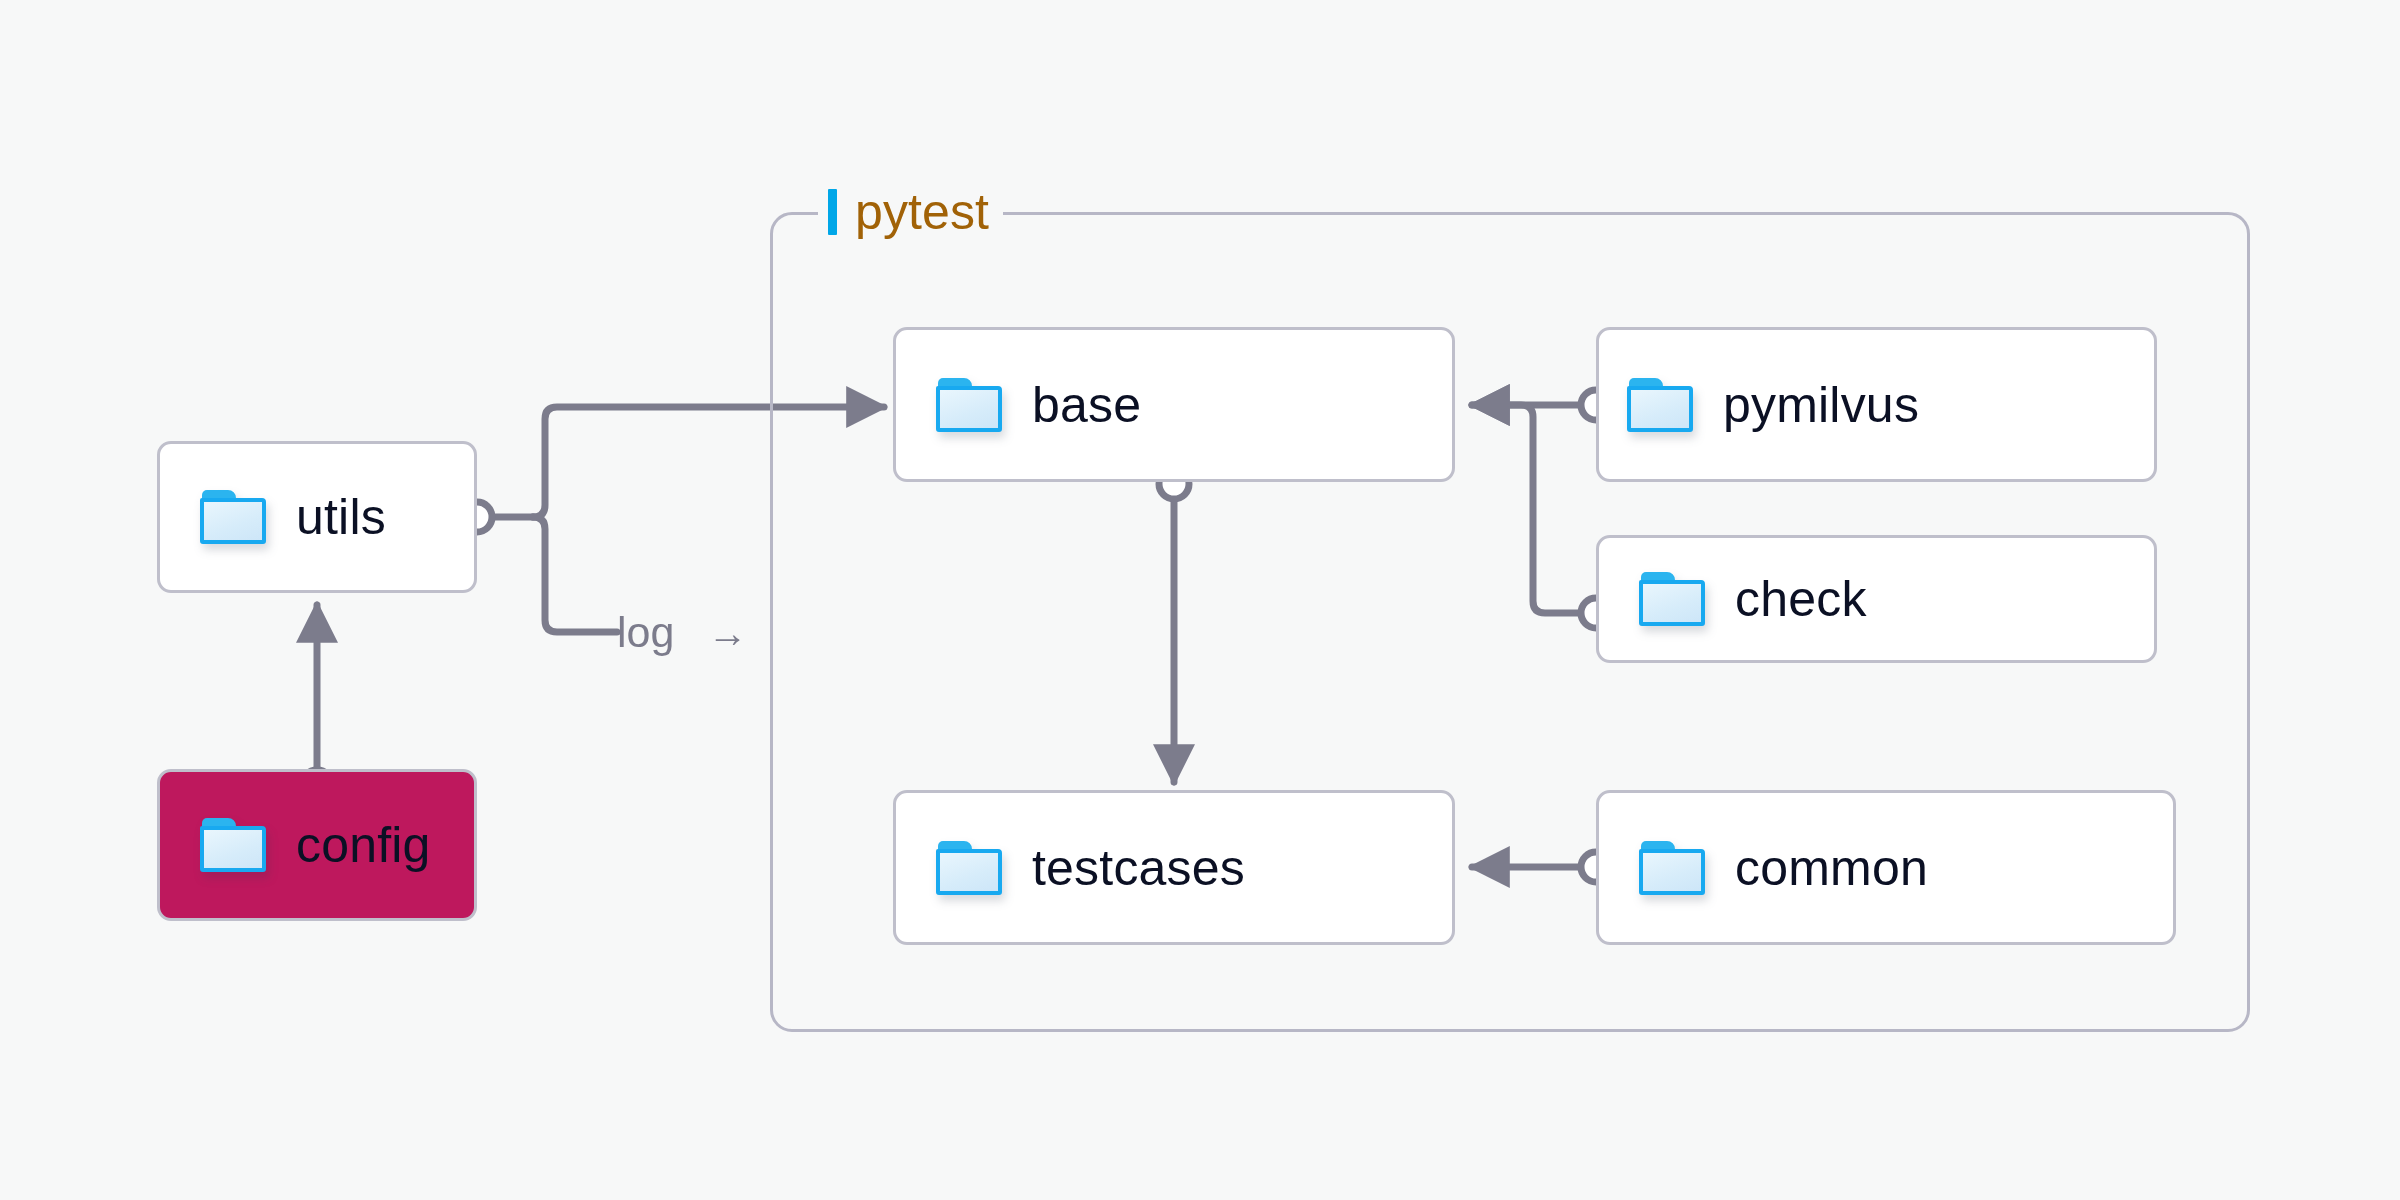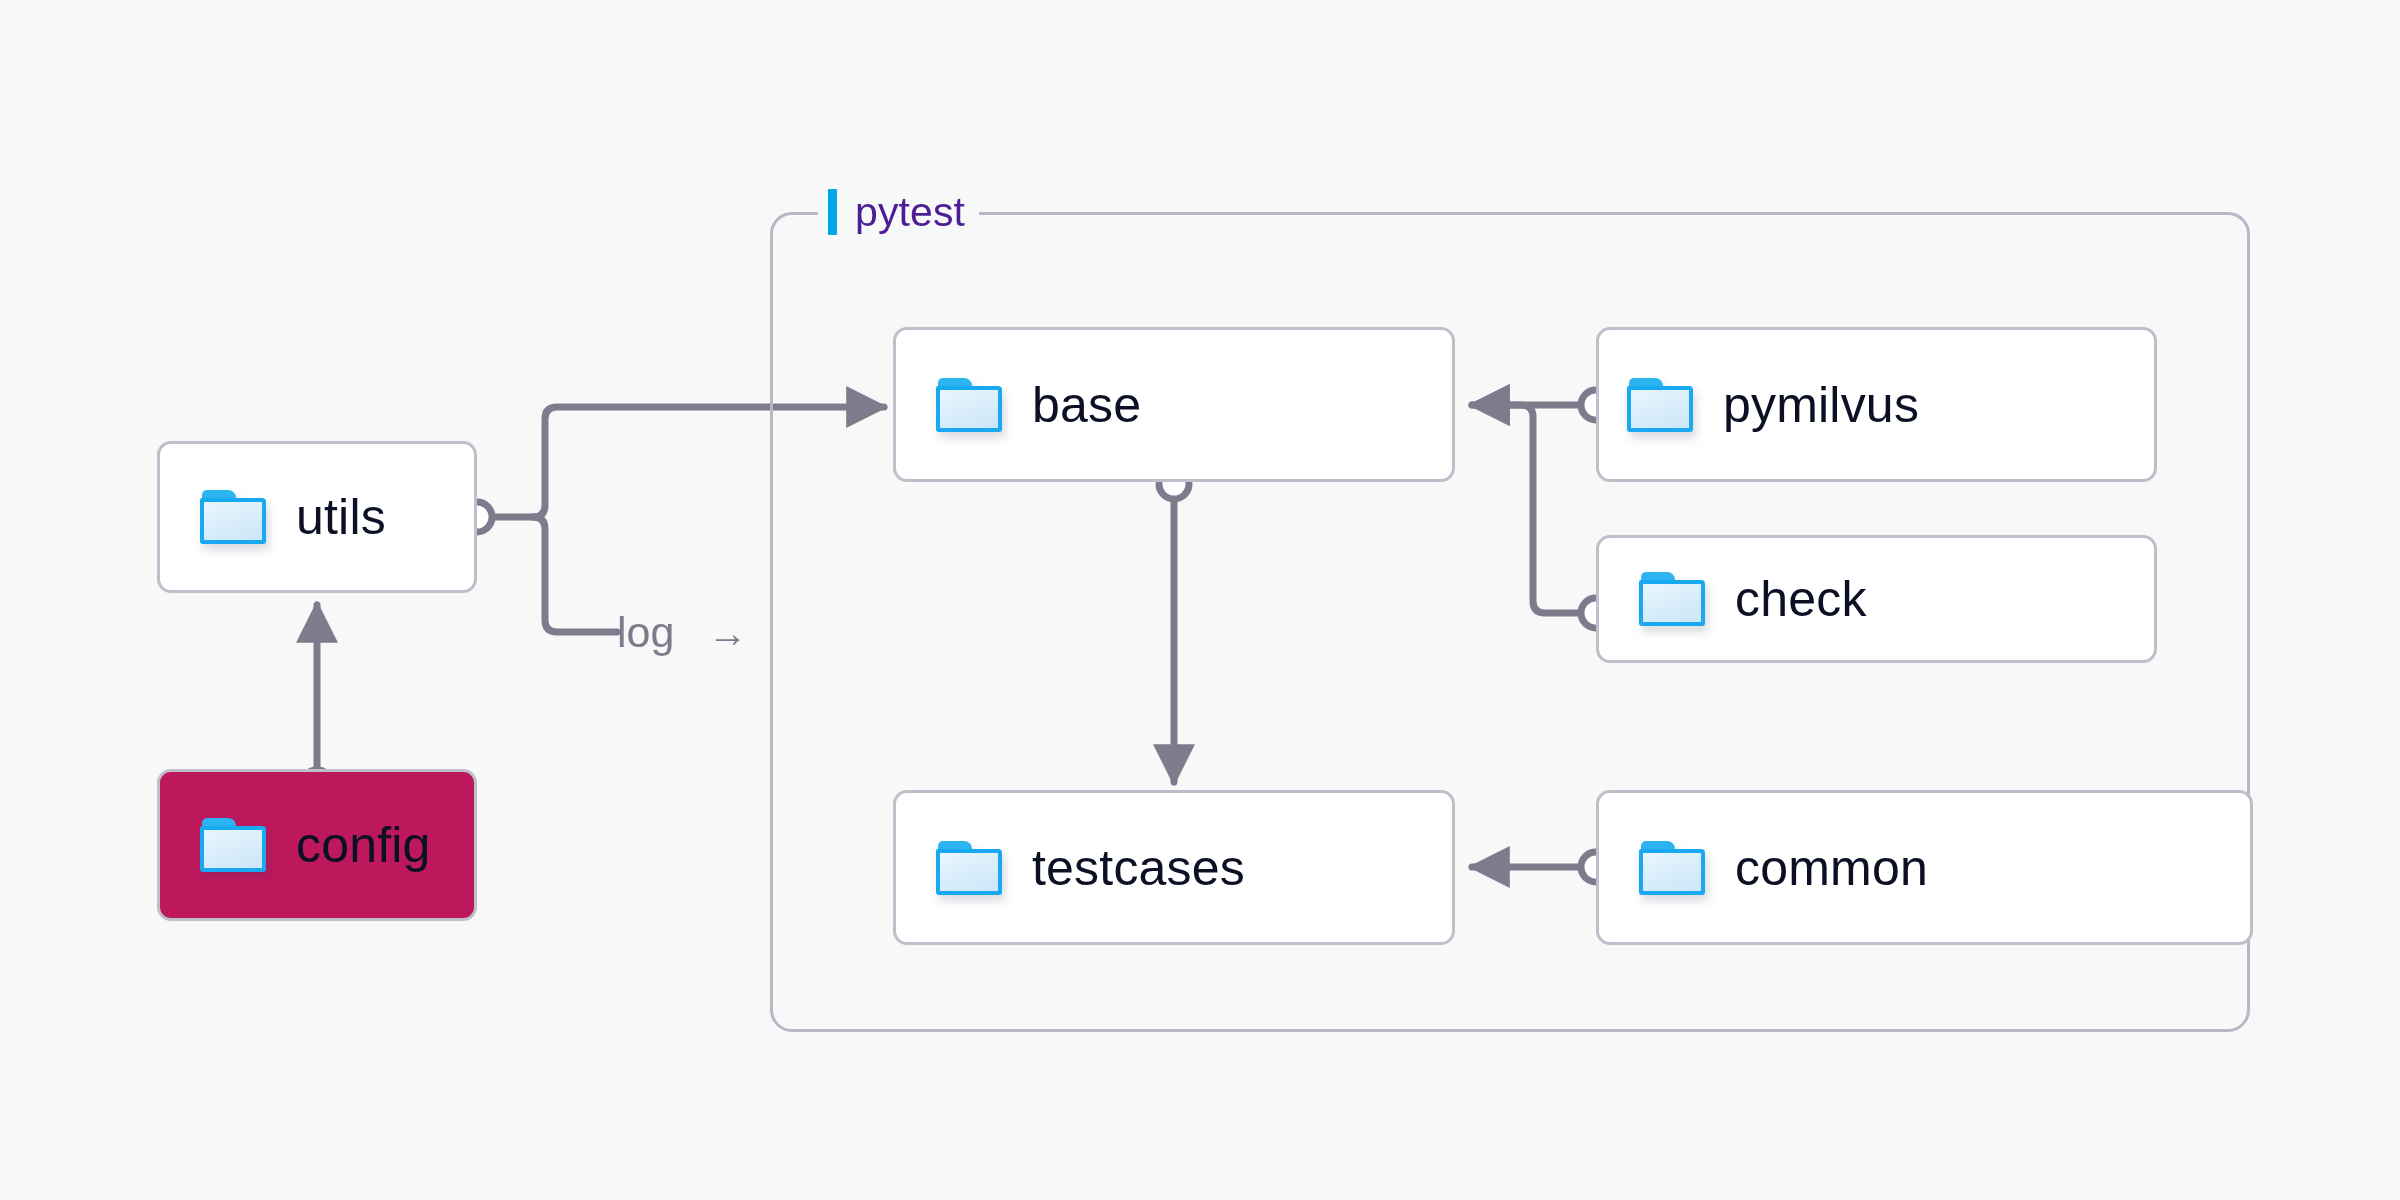--- a/index.html
+++ b/index.html
@@ -46,22 +46,22 @@
     height: 54px;
   }
   .group-label .bar {
     width: 9px;
     height: 46px;
     background: #00a7e8;
     border-radius: 1px;
     flex: none;
   }
   .group-label .txt {
-    font-size: 41px;
-    color: #4c1d95;
+    font-size: 50px;
+    color: #a16207;
     letter-spacing: 0.1px;
     white-space: nowrap;
   }
 
   
   .node {
     position: absolute;
     box-sizing: border-box;
     background: #ffffff;
     border: 3px solid #a3a3a3;
@@ -211,21 +211,21 @@
         </span>
         <span class="label">pymilvus</span>
       </div>
       <div class="node" style="left: 1596px; top: 535px; width: 561px; height: 128px; border-color: rgb(191, 191, 203); background: rgb(255, 255, 255);">
         <span class="folder">
           <span class="tab"></span>
           <span class="body"></span>
         </span>
         <span class="label">check</span>
       </div>
-      <div class="node" style="left: 1596px; top: 790px; width: 657px; height: 155px; border-color: rgb(191, 191, 203); background: rgb(255, 255, 255);">
+      <div class="node" style="left: 1596px; top: 790px; width: 580px; height: 155px; border-color: rgb(191, 191, 203); background: rgb(255, 255, 255);">
         <span class="folder">
           <span class="tab"></span>
           <span class="body"></span>
         </span>
         <span class="label">common</span>
       </div>
     </div>
 
 </div>
 

